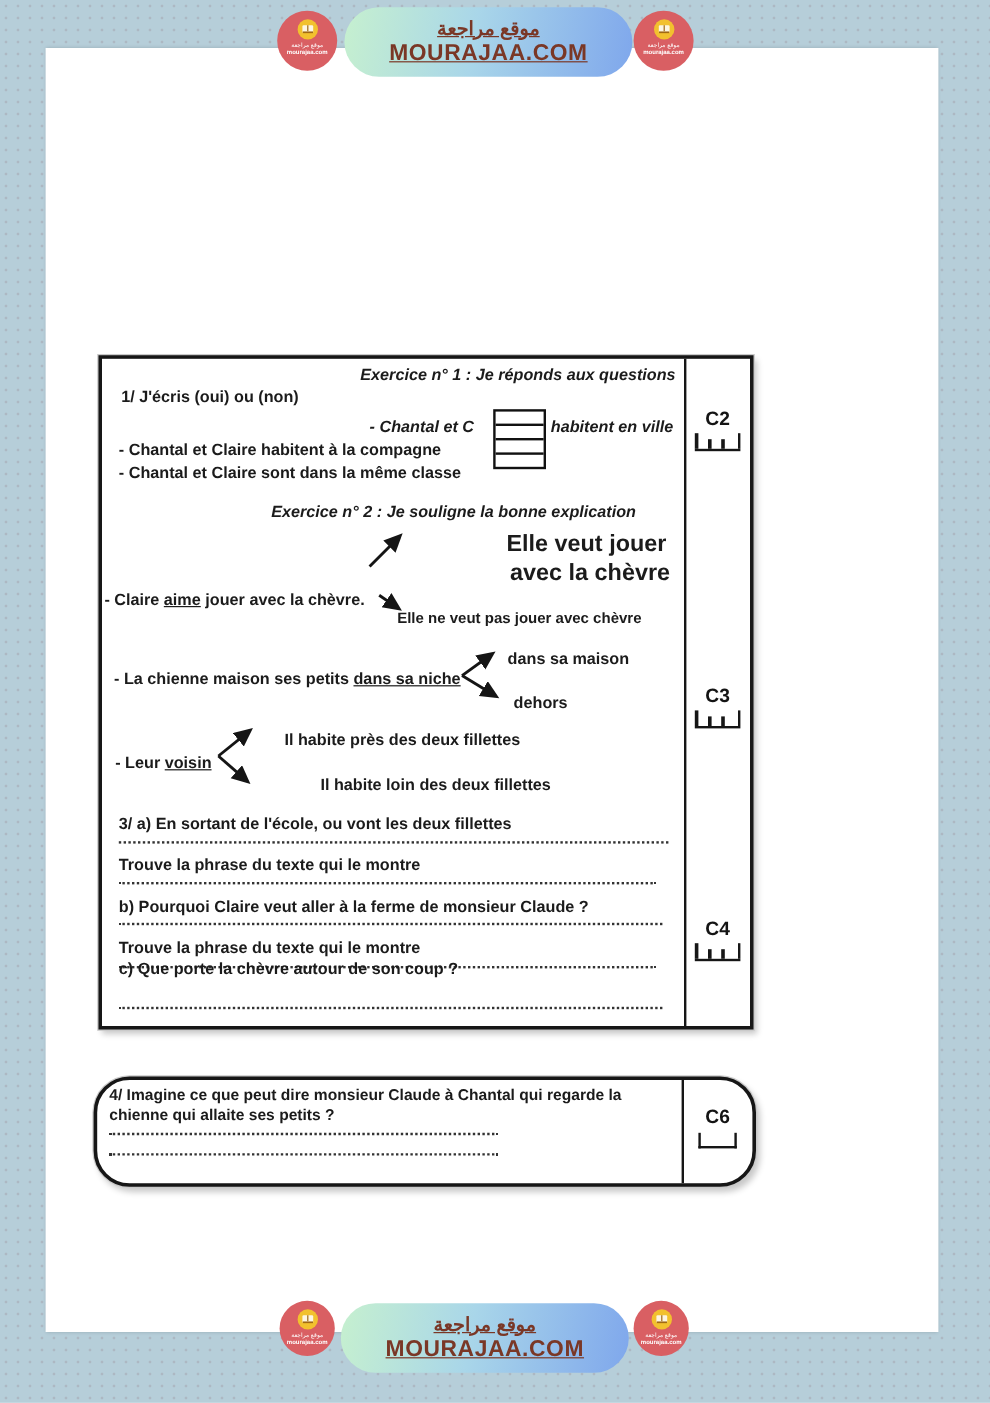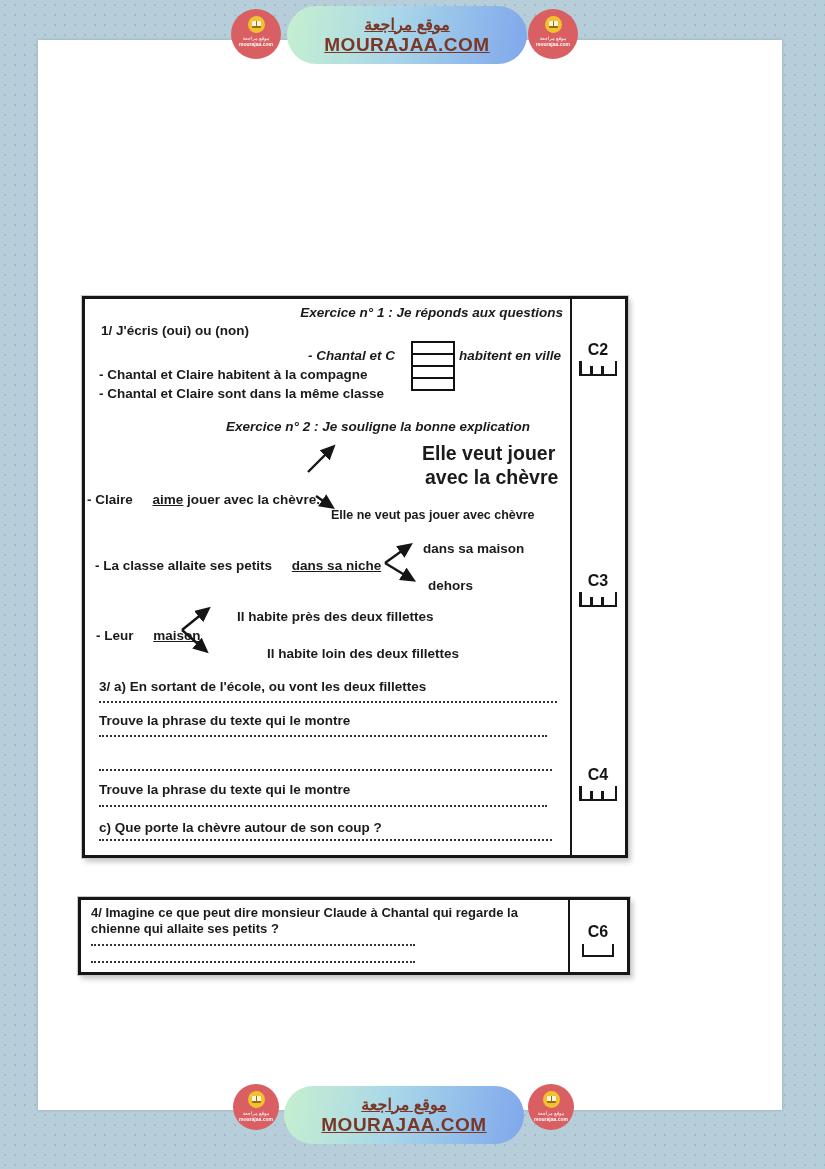--- a/index.html
+++ b/index.html
@@ -42,28 +42,28 @@
   .book{width:9px;height:5px;background:#fdf6e2;border-radius:1px;border-bottom:2px solid #a06a14;position:relative;}
   .book::after{content:"";position:absolute;left:4px;top:0;width:1px;height:5px;background:#a06a14;}
   .logo-ar{font-size:5px;color:#ffffff;margin-top:2px;line-height:6px;direction:rtl;}
   .logo-domain{font-size:5px;font-weight:bold;color:#ffffff;line-height:6px;}
   
   .wbox{
     position:absolute;background:#ffffff;border:3px solid #161616;box-sizing:border-box;
     box-shadow:0 0 0 1px #c9c9c9, 3px 4px 5px rgba(0,0,0,0.22);
   }
   .main-box{left:82px;top:296px;width:546px;height:562px;}
-  .bottom-box{left:78px;top:897px;width:552px;height:78px;}
+  .bottom-box{left:78px;top:897px;width:552px;height:92px;border-radius:30px;}
   .vdiv{position:absolute;top:0;bottom:0;width:2px;background:#161616;}
   .t{
     position:absolute;white-space:nowrap;font-weight:bold;color:#1b1b1b;
     font-size:13.5px;line-height:15px;
   }
   .it{font-style:italic;}
-  .u{text-decoration:underline;margin-left:16px;}
+  .u{text-decoration:underline;}
   .big{font-size:19.5px;line-height:23px;text-align:center;}
   .small{font-size:12.5px;}
   .dots{position:absolute;height:0;border-bottom:2.5px dotted #333333;}
   
   .cmark{position:absolute;text-align:center;}
   .clabel{font-size:16px;font-weight:bold;color:#141414;line-height:17px;}
   .strip{position:relative;width:38px;height:13px;margin:3px auto 0;border-bottom:2.5px solid #161616;}
   .strip span{position:absolute;bottom:0;width:2.5px;background:#161616;}
   .strip .tk1{left:0;height:13px;}
   .strip .tk2{left:11px;height:8px;}
@@ -118,36 +118,37 @@
   <div class="t it" style="left:374px;top:49px;">habitent en ville</div>
   <div class="t" style="left:14px;top:87px;">- Chantal et Claire sont dans la même classe</div>
   <div class="t" style="left:14px;top:68px;">- Chantal et Claire habitent à la compagne</div>
 
   <div class="t it" style="left:141px;top:120px;">Exercice n° 2 : Je souligne la bonne explication</div>
   <div class="t big" style="left:337px;top:143px;">Elle veut jouer</div>
   <div class="t big" style="left:340px;top:167px;">avec la chèvre</div>
   <div class="t" style="left:2px;top:193px;"><span>- Claire </span><span class="u">aime</span><span>  jouer avec la chèvre.</span></div>
   <div class="t small" style="left:246px;top:209px;">Elle ne veut pas jouer avec chèvre</div>
 
-  <div class="t" style="left:10px;top:259px;"><span>- La classe allaite ses petits </span><span class="u">dans sa niche</span></div>
+  <div class="t" style="left:10px;top:259px;"><span>- La chienne maison ses petits </span><span class="u">dans sa niche</span></div>
   <div class="t" style="left:338px;top:242px;">dans sa maison</div>
   <div class="t" style="left:343px;top:279px;">dehors</div>
 
-  <div class="t" style="left:11px;top:329px;"><span>- Leur </span><span class="u">maison</span></div>
+  <div class="t" style="left:11px;top:329px;"><span>- Leur </span><span class="u">voisin</span></div>
   <div class="t" style="left:152px;top:310px;">Il habite près des deux fillettes</div>
   <div class="t" style="left:166px;top:347px;padding-left:16px;">Il habite loin des deux fillettes</div>
 
   <div class="t" style="left:14px;top:380px;">3/ a) En sortant de l'école, ou vont les deux fillettes</div>
   <div class="dots" style="left:14px;top:402px;width:458px;"></div>
   <div class="t" style="left:14px;top:414px;">Trouve la phrase du texte qui le montre</div>
   <div class="dots" style="left:14px;top:436px;width:448px;"></div>
+  <div class="t" style="left:14px;top:449px;">b) Pourquoi Claire veut aller à la ferme de monsieur Claude ?</div>
   <div class="dots" style="left:14px;top:470px;width:453px;"></div>
   <div class="t" style="left:14px;top:483px;">Trouve la phrase du texte qui le montre</div>
   <div class="dots" style="left:14px;top:506px;width:448px;"></div>
-  <div class="t" style="left:14px;top:521px;">c) Que porte la chèvre autour de son coup ?</div>
+  <div class="t" style="left:14px;top:501px;">c) Que porte la chèvre autour de son coup ?</div>
   <div class="dots" style="left:14px;top:540px;width:453px;"></div>
 
   <div class="cmark" style="left:485px;top:42px;width:56px;">
     <div class="clabel">C2</div>
     <div class="strip">
         <span class="tk1"></span>
         <span class="tk2"></span>
         <span class="tk3"></span>
         <span class="tk4"></span>
       </div>

